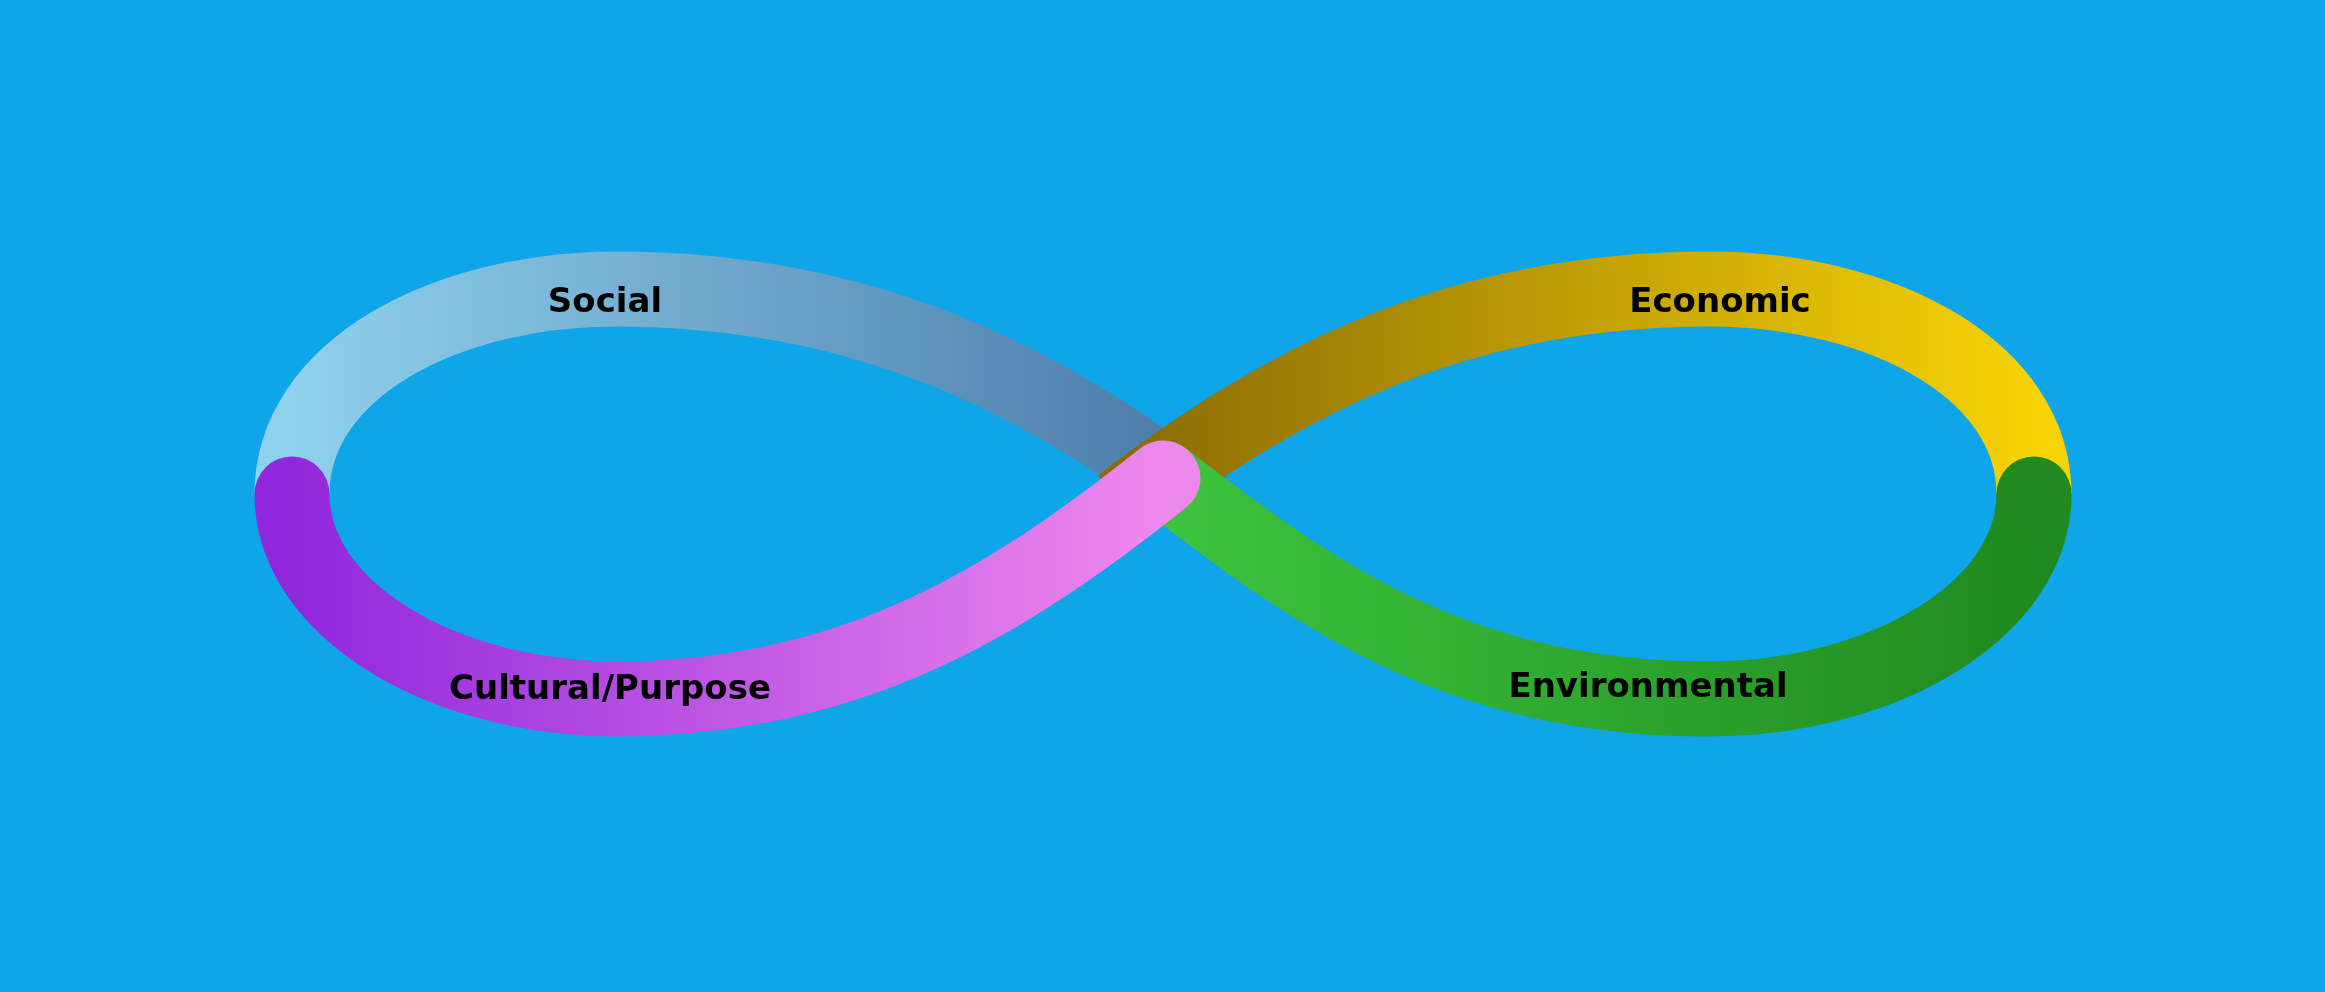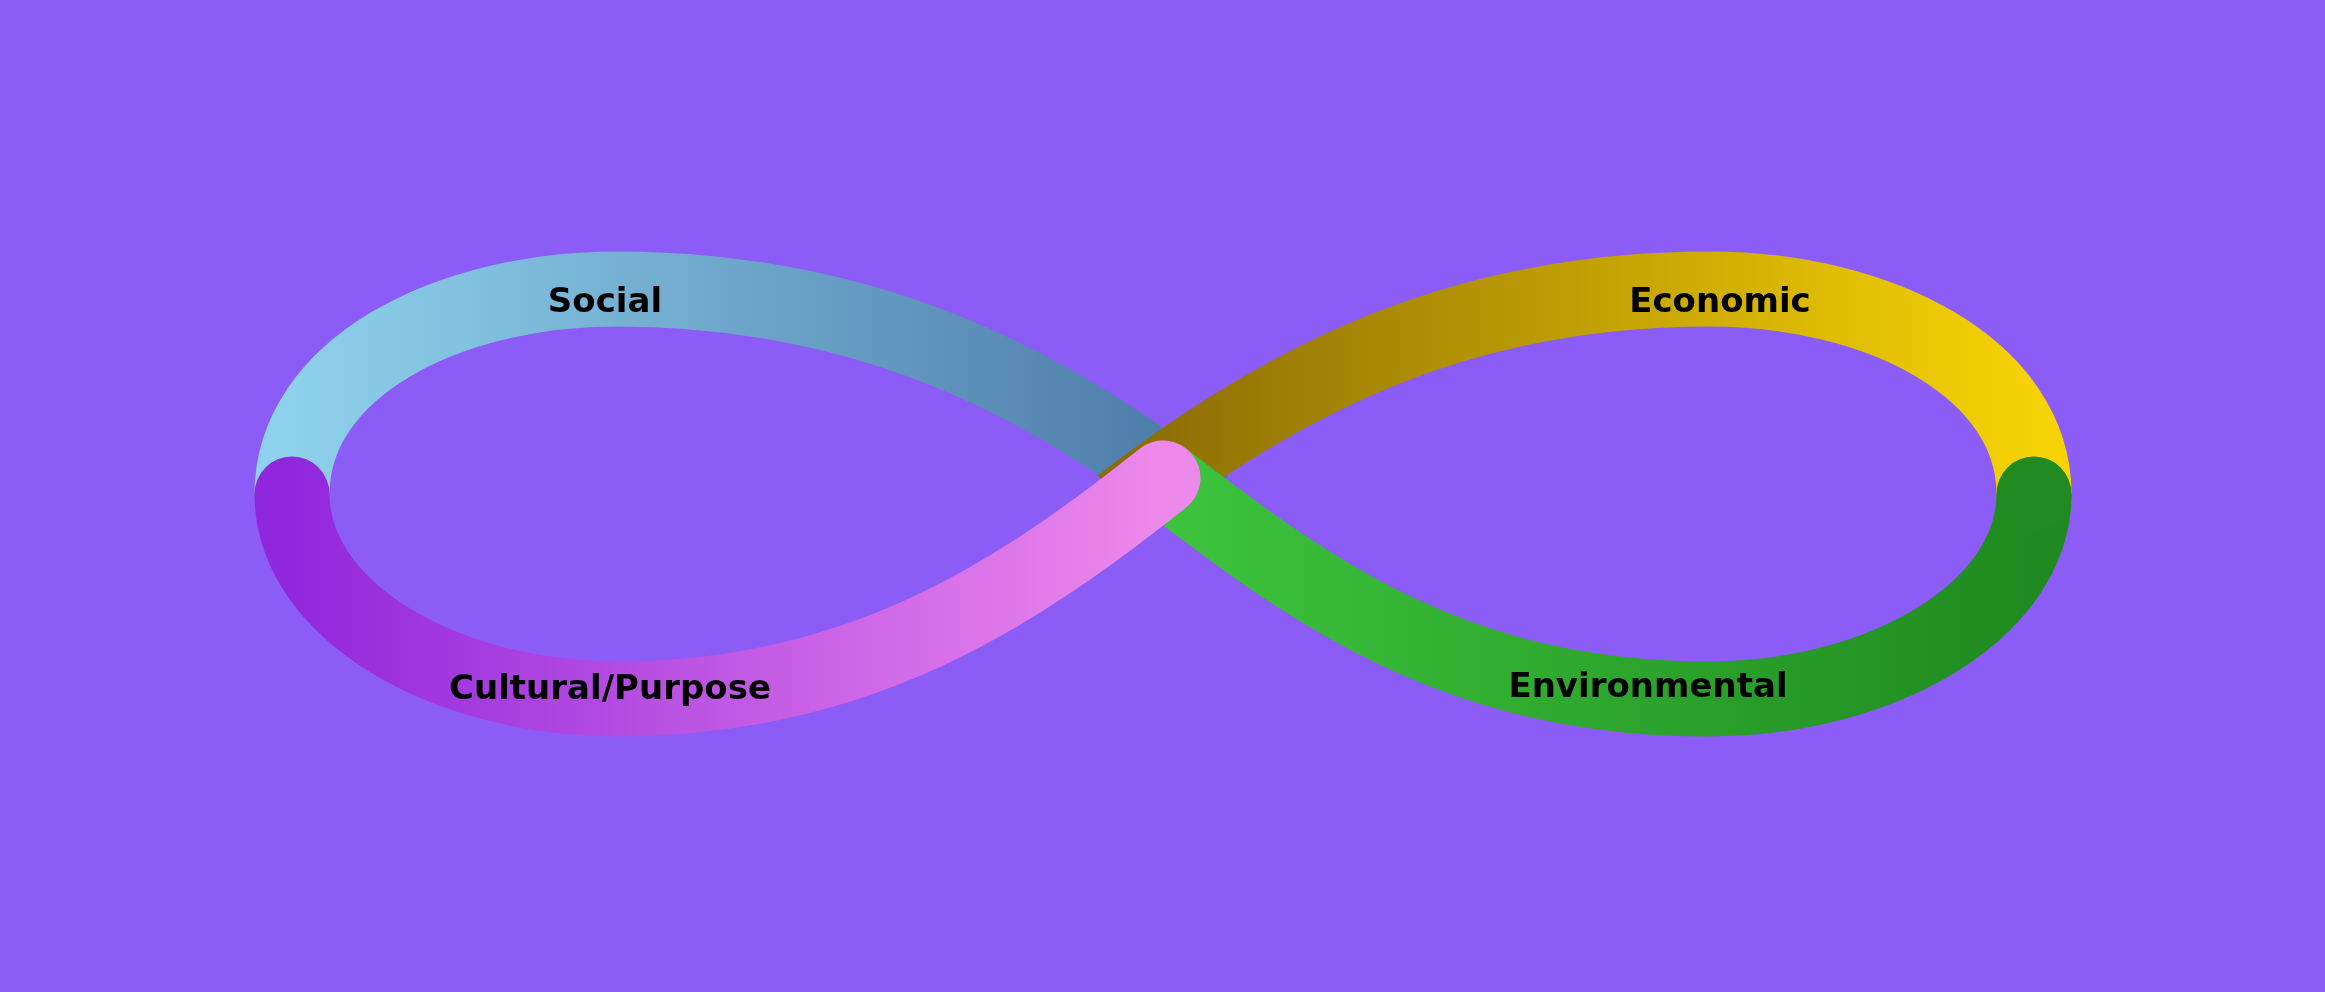--- a/index.html
+++ b/index.html
@@ -4,21 +4,21 @@
 <style>
   html, body {
     margin: 0;
     padding: 0;
     background: #ffffff;
   }
   .stage {
     position: relative;
     width: 2325px;
     height: 992px;
-    background: #8b5cf6;
+    background: #0ea5e9;
     overflow: hidden;
     font-family: "DejaVu Sans", "Liberation Sans", sans-serif;
   }
   svg { display: block; }
   .ribbon {
     fill: none;
     stroke-width: 75;
   }
   .ribbon.round { stroke-linecap: round; }
   .seg-label {

